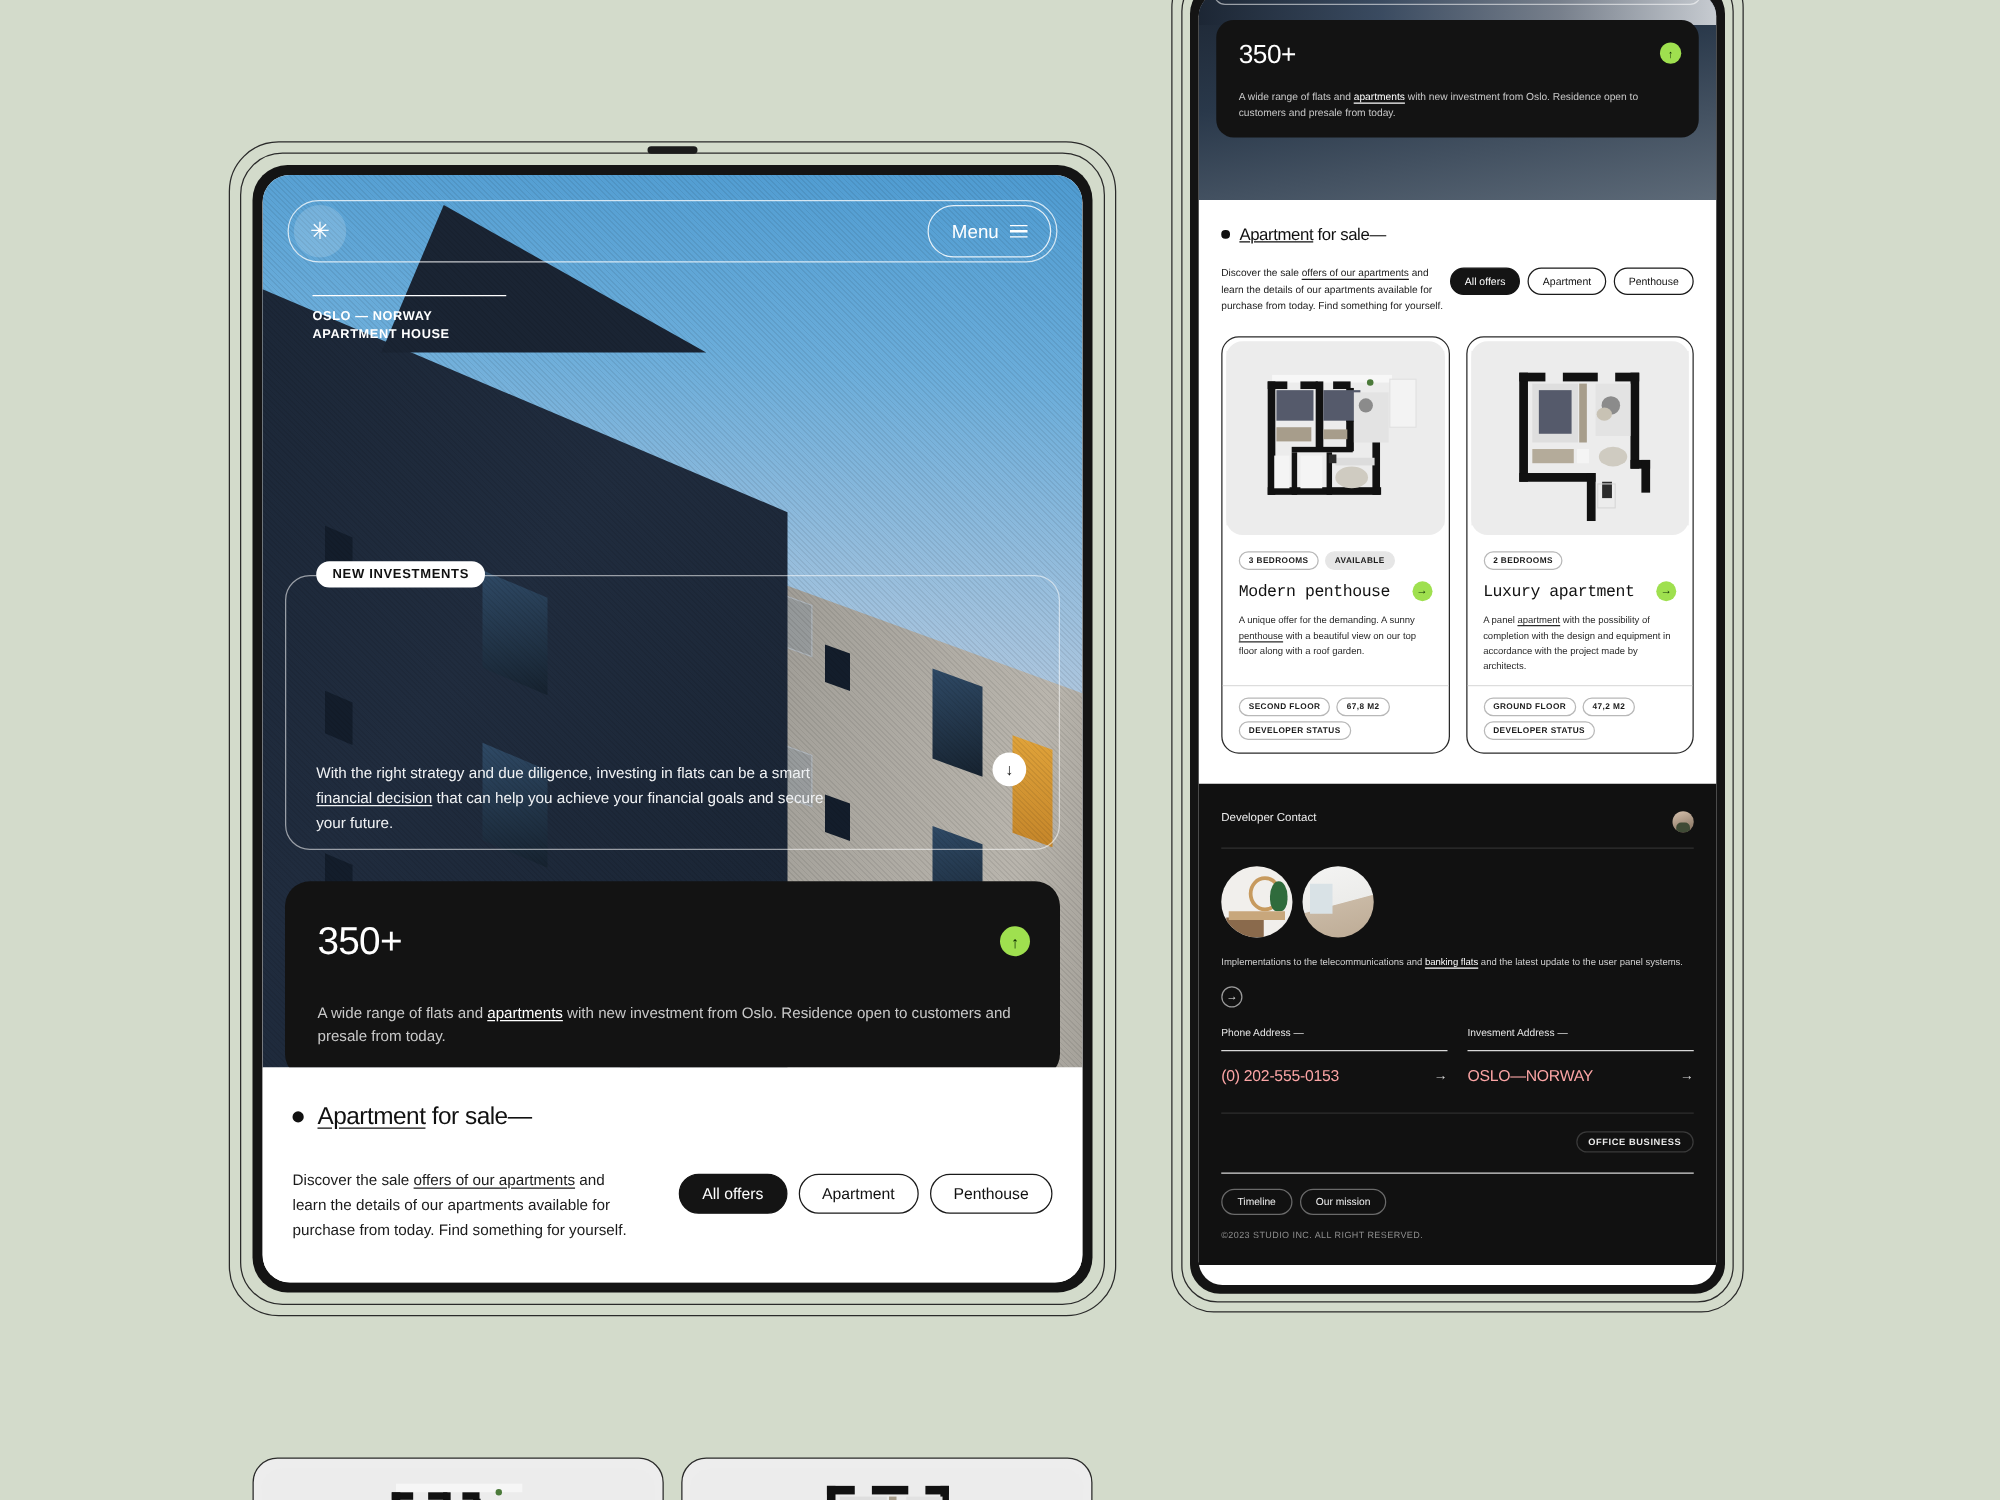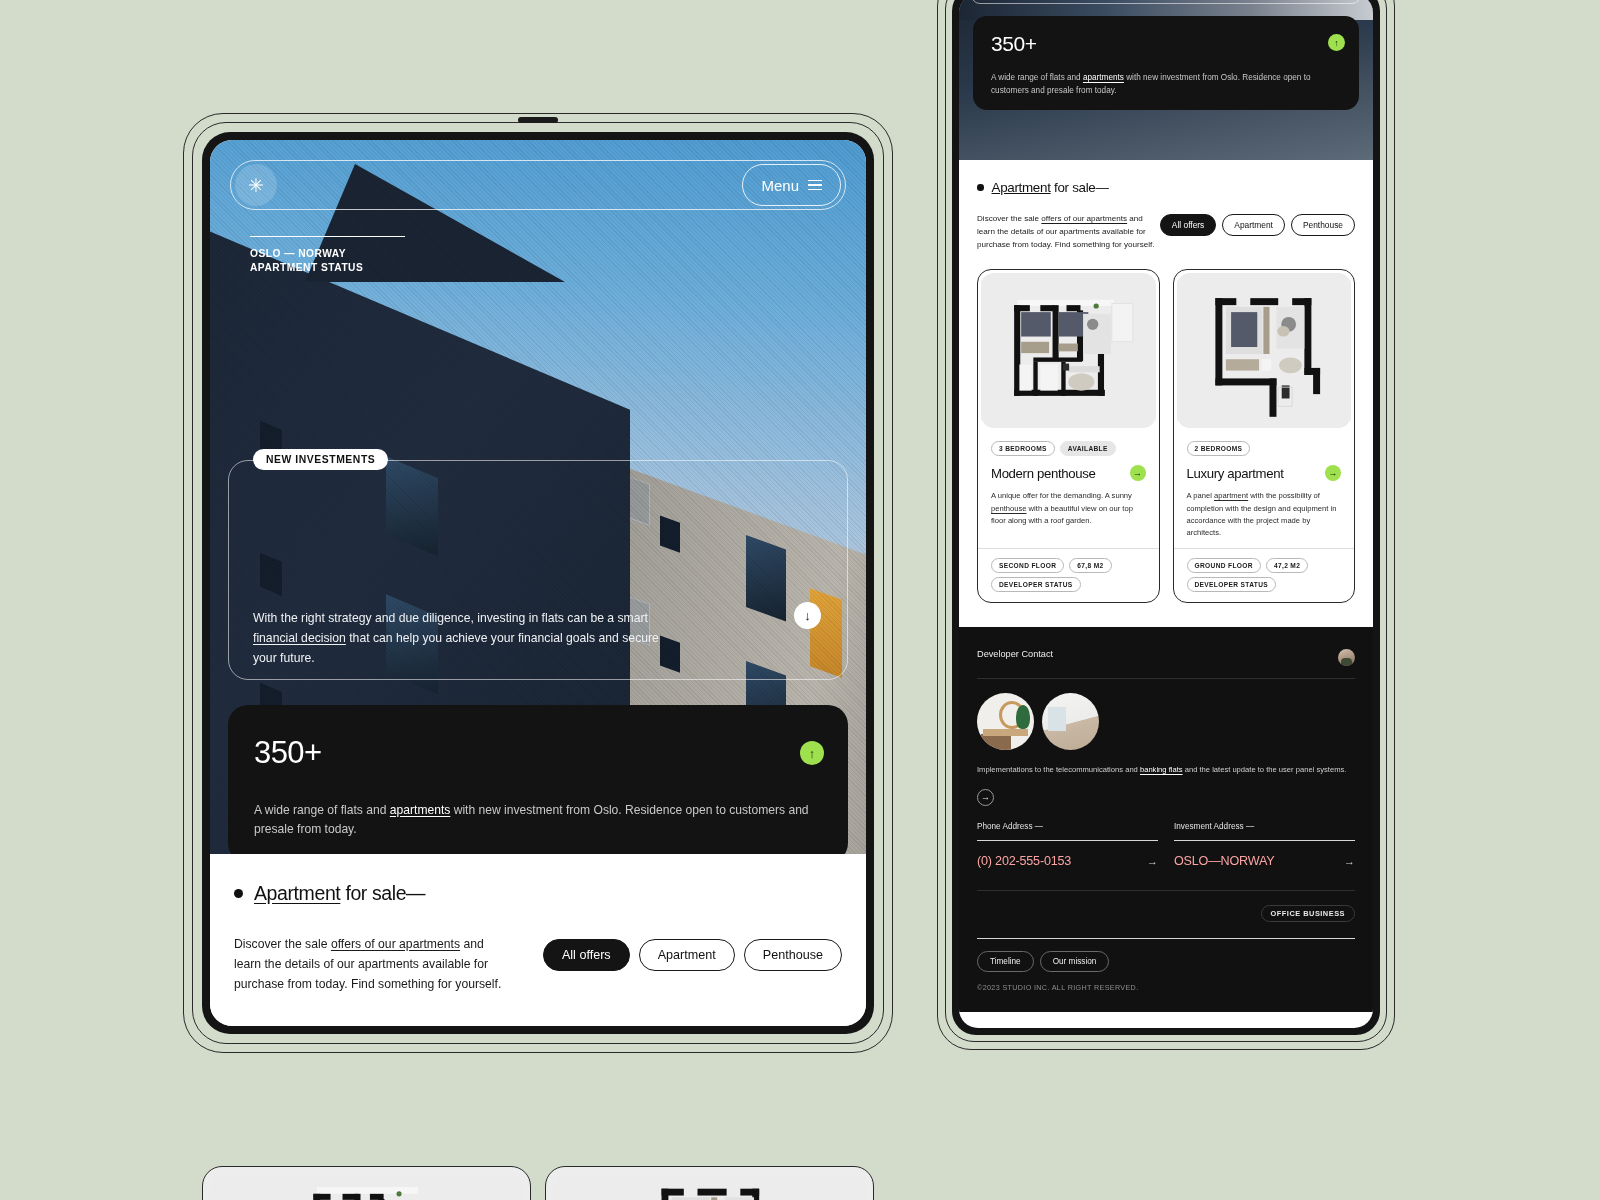--- a/index.html
+++ b/index.html
@@ -170,21 +170,21 @@
   .p-card { flex:1; border:1px solid #2a2a2a; border-radius:14px; overflow:hidden;
       background:#fff; display:flex; flex-direction:column; }
   .plan-box { height:155px; background:#ececec; border-radius:13px; margin:3px;
       display:flex; align-items:center; justify-content:center; }
   .p-card-body { padding:10px 13px 8px; flex:1; }
   .tag-row { display:flex; gap:5px; flex-wrap:wrap; }
   .tag { font-size:6.6px; letter-spacing:.35px; font-weight:700; color:#1a1a1a;
       border:1px solid #b8b8b8; border-radius:9px; padding:3px 7px; white-space:nowrap; }
   .tag.fill { background:#e6e6e6; border-color:#e6e6e6; }
   .p-card-title-row { display:flex; align-items:center; justify-content:space-between;
-      margin-top:9px; }
+      margin-top:9px;font-family:Liberation Mono, monospace; }
   .p-card-title { font-size:13.2px; color:#111; letter-spacing:-.35px; }
   .go-btn { width:16px; height:16px; border-radius:50%; background:#9fe04f;
       color:#0c2a00; display:flex; align-items:center; justify-content:center; font-size:9px; }
   .p-card-desc { font-size:7.6px; line-height:1.62; color:#2a2a2a; margin-top:9px; }
   .p-card-desc u { text-decoration:underline; text-underline-offset:2px; }
   .p-card-foot { border-top:1px solid #ddd; padding:9px 13px 10px; }
   .p-card-foot .tag-row + .tag-row { margin-top:4px; }
 
   
   .p-footer { background:#111111; padding:22px 18px 20px; flex:1; }
@@ -287,21 +287,21 @@
                   <i></i>
                   <i></i>
                   <i></i>
                 </span>
             </div>
           </div>
 
           <div class="loc">
             <div class="rule"></div>
             <div class="l1">OSLO — NORWAY</div>
-            <div class="l2">APARTMENT STATUS</div>
+            <div class="l2">APARTMENT HOUSE</div>
           </div>
 
           <div class="hero-card">
             <div class="badge-new">NEW INVESTMENTS</div>
             <div class="hero-p"><span>With the right strategy and due diligence, investing in flats can be a smart </span><u>financial decision</u><span> that can help you achieve your financial goals and secure your future.</span></div>
             <div class="scroll-btn">
               <span>↓</span>
             </div>
           </div>
 

